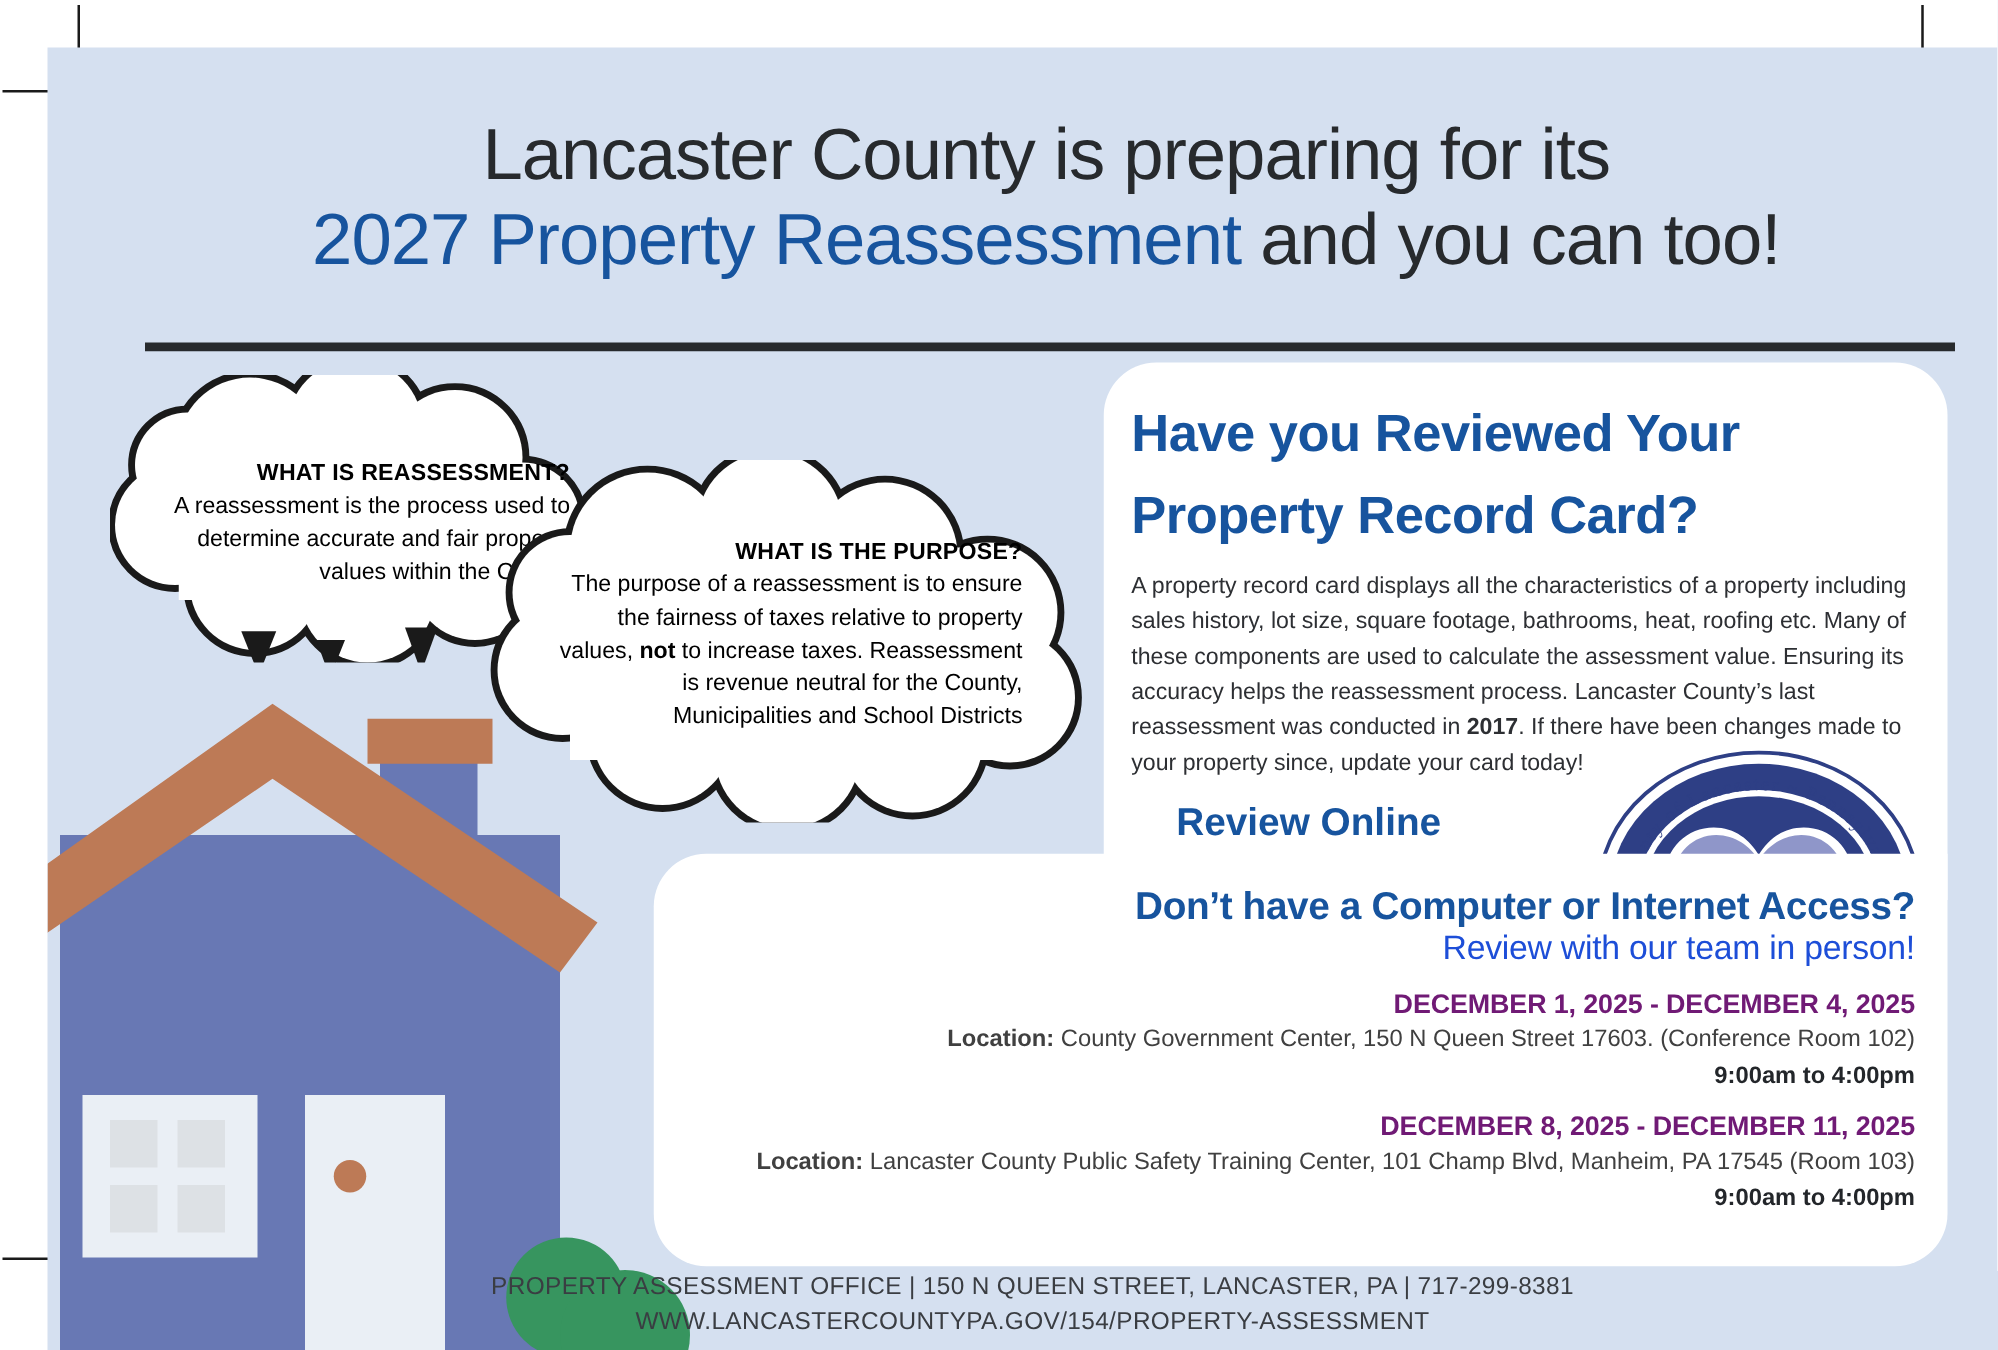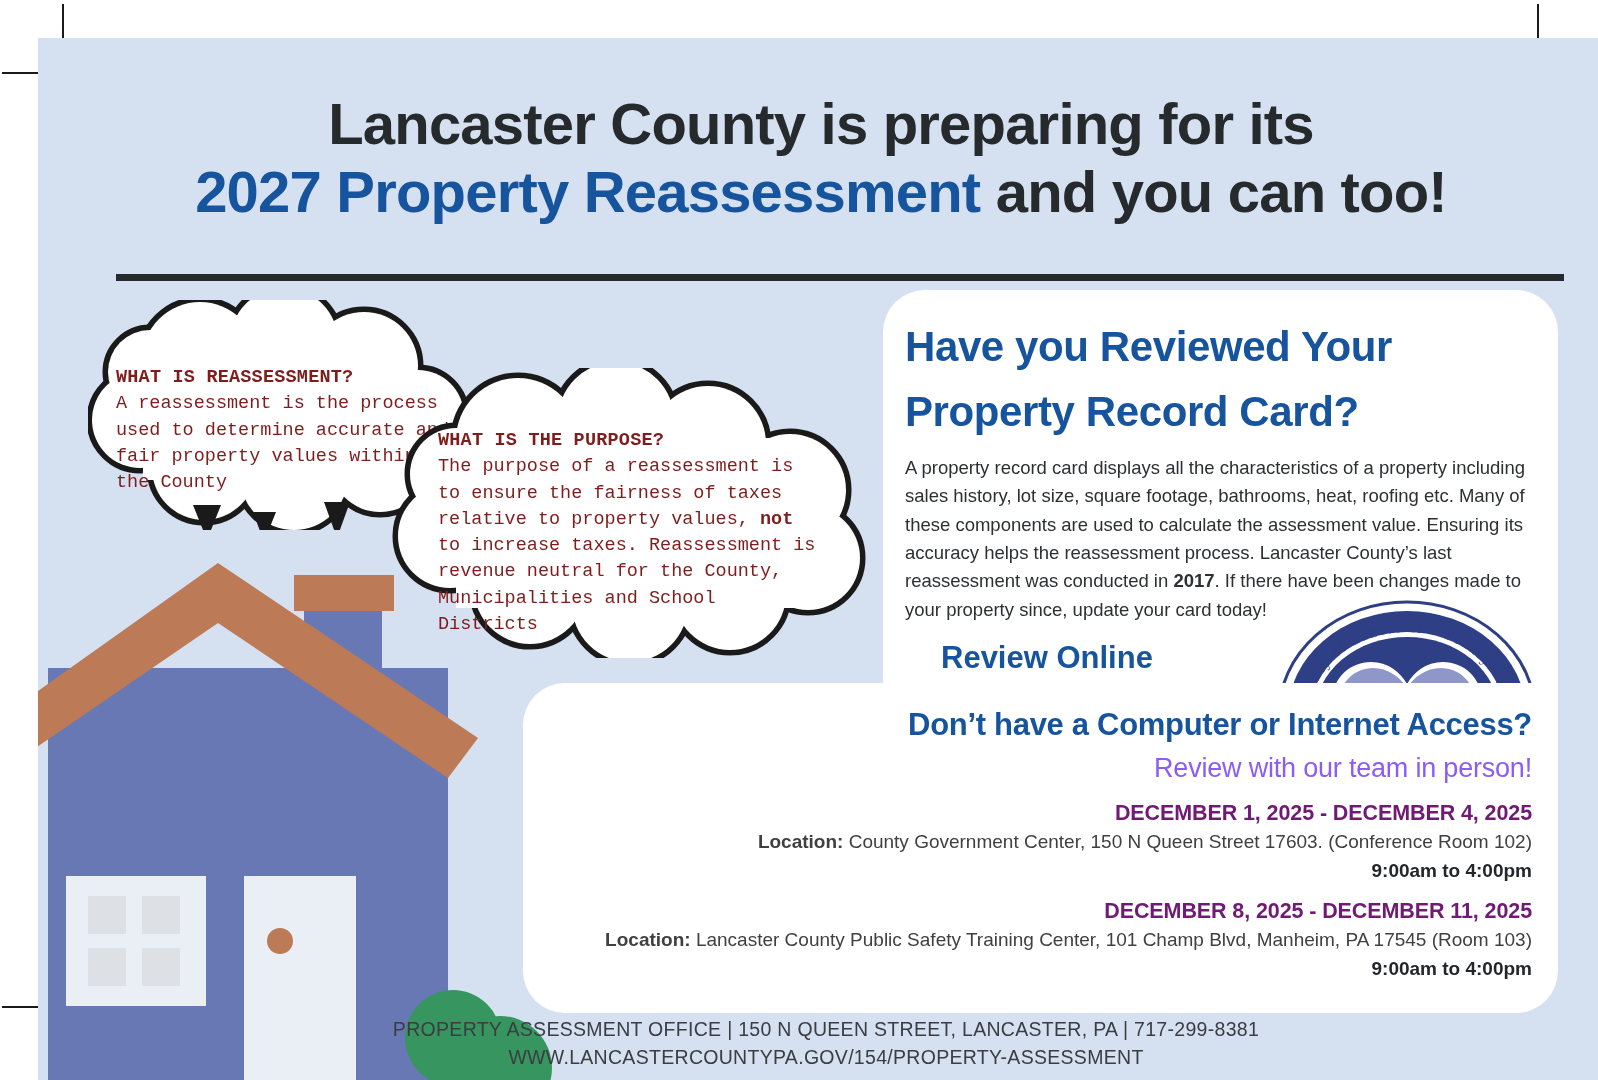--- a/index.html
+++ b/index.html
@@ -30,24 +30,24 @@
   .crop-tl-v { left: 62px;  top: 4px;   width: 2px;  height: 40px; }
   .crop-tl-h { left: 2px;   top: 72px;  width: 42px; height: 2px; }
   .crop-tr-v { left: 1537px;top: 4px;   width: 2px;  height: 40px; }
   .crop-bl-v { left: 62px;  top: 1036px;width: 2px;  height: 42px; }
   .crop-bl-h { left: 2px;   top: 1006px;width: 42px; height: 2px; }
   .crop-br-v { left: 1537px;top: 1036px;width: 2px;  height: 42px; }
 
   
   .headline {
     position: absolute;
-    left: 22px; top: 52px;
+    left: 38px; top: 52px;
     width: 1522px;
     text-align: center;
-    font-weight: 700;
+    font-weight: 400;
     font-size: 58px;
     line-height: 1.18;
     letter-spacing: -0.8px;
     color: #272a2d;
     font-family: "Liberation Sans", sans-serif;
   }
   .headline .accent { color: #17549e; }
   .head-rule {
     position: absolute;
     left: 78px; top: 236px;
@@ -55,25 +55,25 @@
     background: #272a2d;
   }
 
   
   .house-layer { position: absolute; left: 0; top: 0; width: 1560px; height: 1042px; }
 
   
   .cloud-svg { position: absolute; }
   .cloud-text {
     position: absolute;
-    text-align: left;
-    color: #7f1d1d;
+    text-align: right;
+    color: #000000;
     font-size: 18.5px;
     line-height: 1.42;
-    font-family: Liberation Mono, monospace;
+    font-family: Liberation Sans, sans-serif;
   }
   .cloud-title { font-weight: 700; font-size: 18.5px; letter-spacing: .2px; }
 
   #cloud1 { left: 50px;  top: 262px; }
   #cloud1-text { left: 78px; top: 327px; width: 340px; }
   #cloud2 { left: 340px; top: 330px; }
   #cloud2-text { left: 400px; top: 390px; width: 380px; }
 
   
   .card-right {
@@ -122,22 +122,21 @@
     padding: 24px 26px 0 28px;
     text-align: right;
   }
   .card-bottom h2 {
     color: #17549e;
     font-size: 31px;
     font-weight: 800;
     letter-spacing: -0.3px;
   }
   .subline {
-    margin-top: 10px;
-    color: #8b5cf6;
+    color: #1d4ed8;
     font-size: 27px;
     letter-spacing: -0.2px;
   }
   .event { margin-top: 17px; }
   .event-dates {
     color: #701a75;
     font-size: 21.5px;
     font-weight: 800;
     letter-spacing: -0.1px;
     margin-left: 12px;

